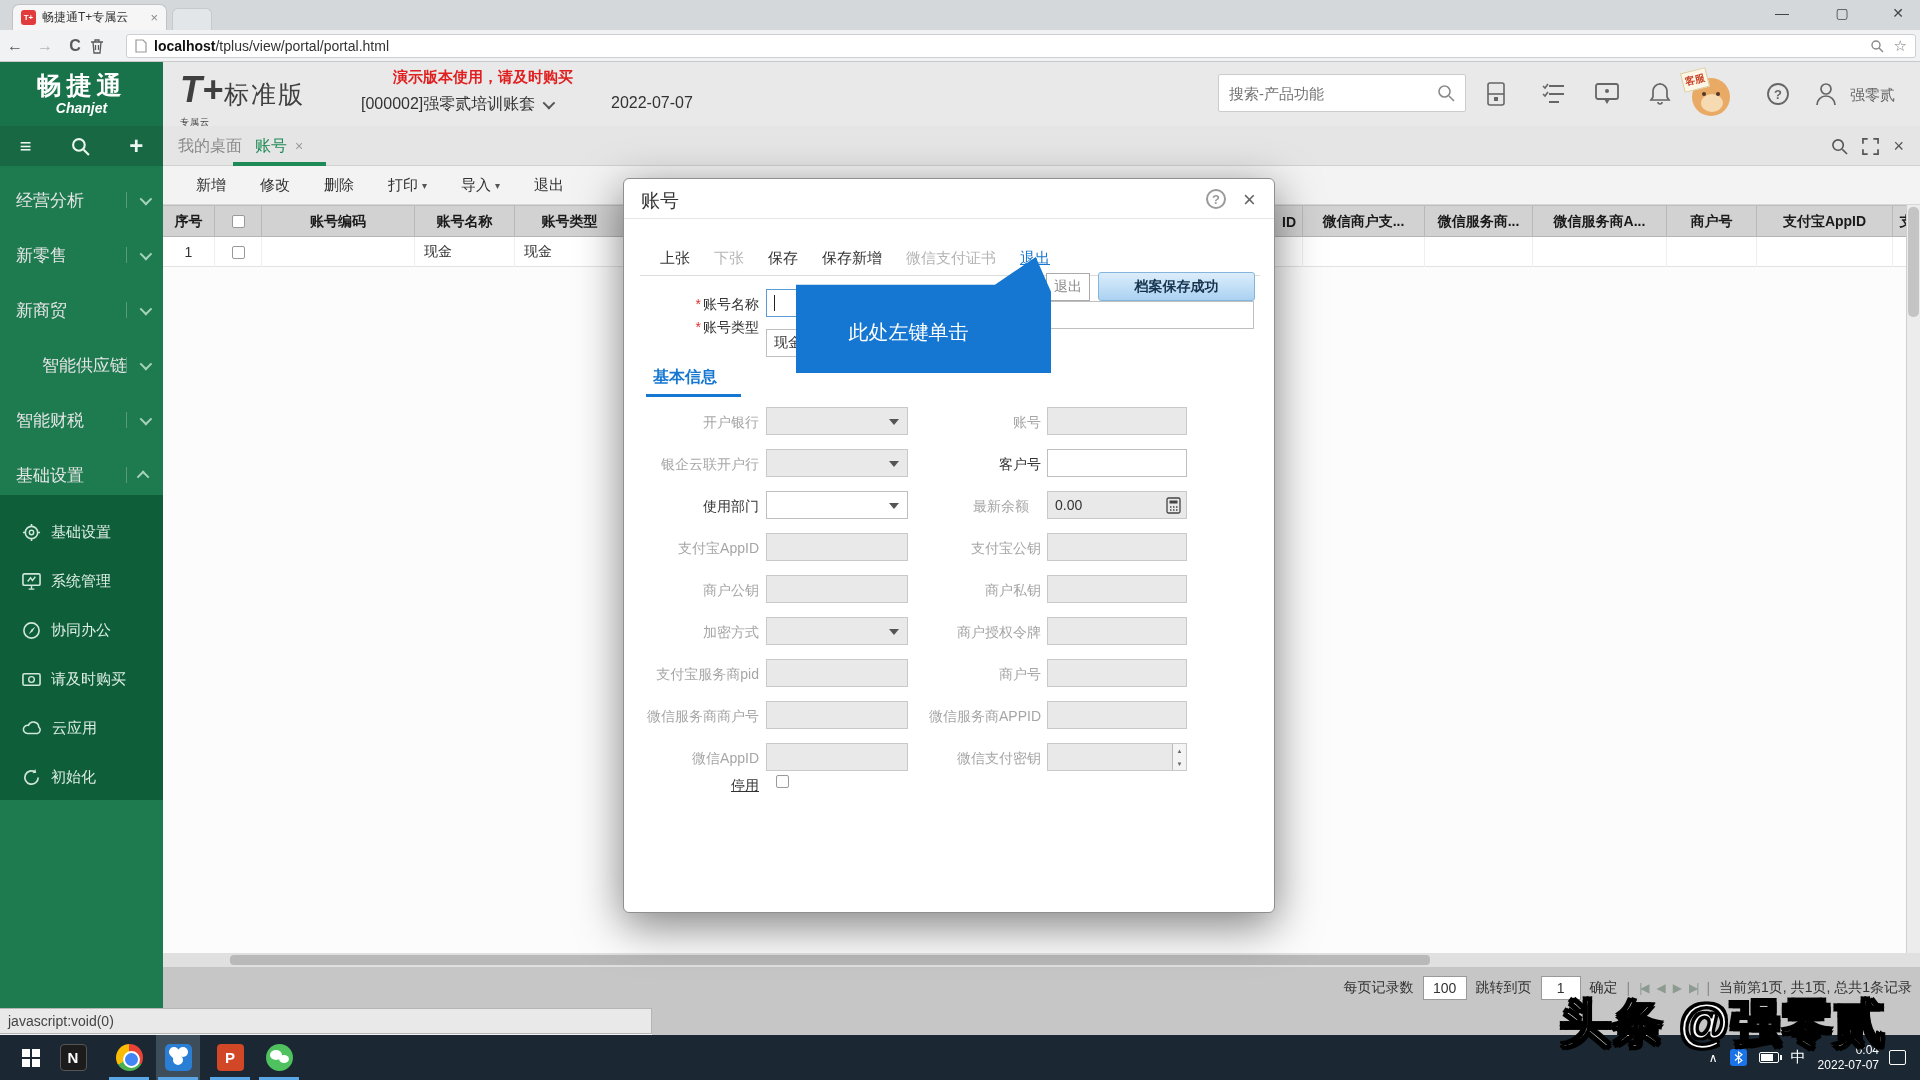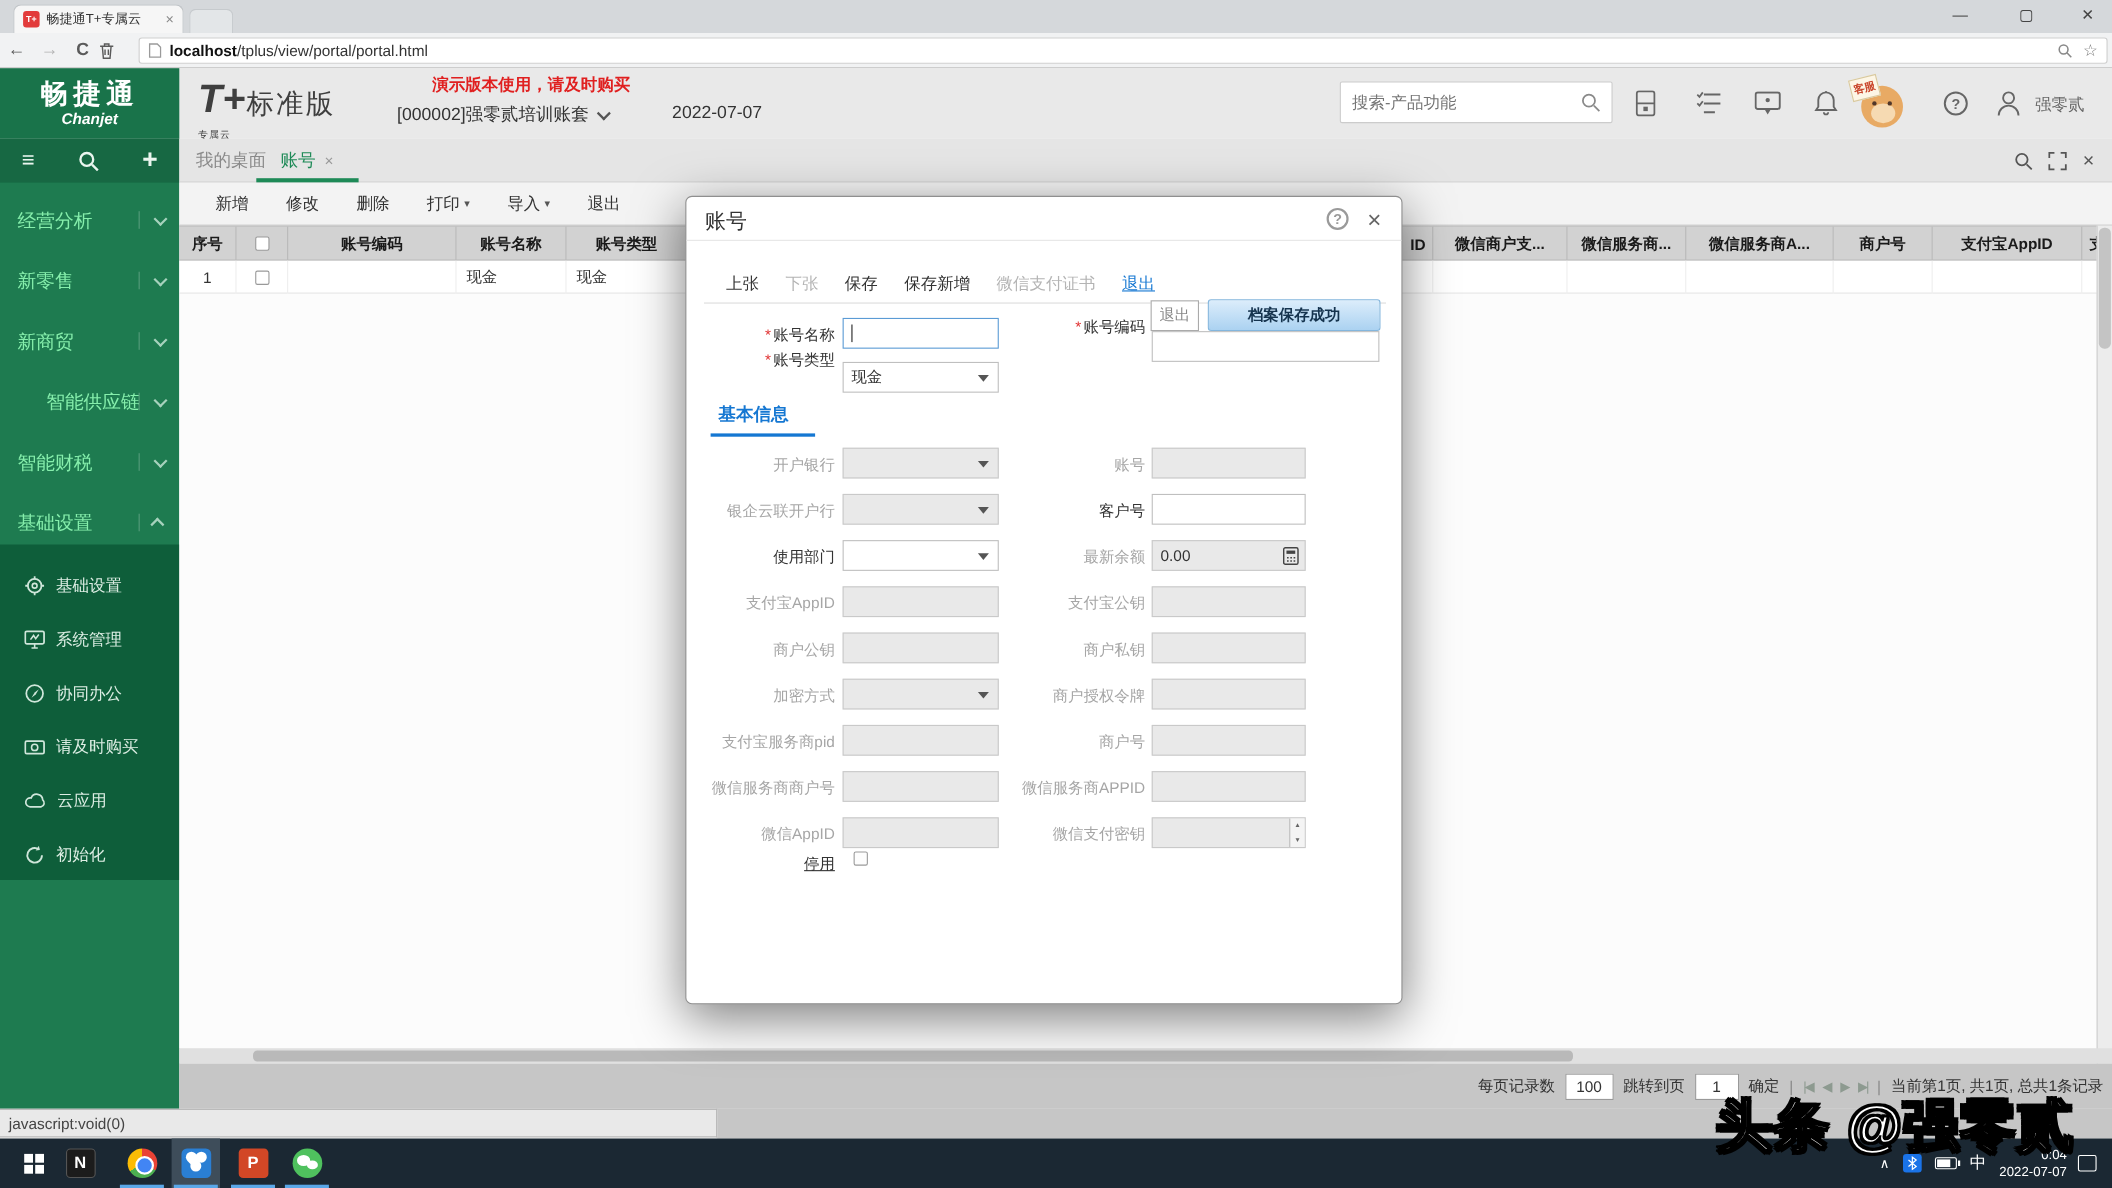--- a/index.html
+++ b/index.html
@@ -42,21 +42,21 @@
   .monkey { position:absolute; left:1682px; top:8px; width:50px; height:48px; }
   .monkey .face { position:absolute; left:10px; top:8px; width:38px; height:38px; background:#e8aa64; border-radius:50%; }
   .monkey .muz { position:absolute; left:19px; top:24px; width:22px; height:18px; background:#f6dab2; border-radius:50%; }
   .monkey .eye { position:absolute; width:4px; height:4px; background:#50372a; border-radius:50%; top:22px; }
   .monkey .tag { position:absolute; left:0; top:0; width:26px; height:20px; background:#fdf6e6; border:1px solid #d8c9a0; transform:rotate(-14deg); font-size:10px; color:#c9452b; font-weight:bold; display:flex; align-items:center; justify-content:center; }
   .uname { left:1850px; top:24px; font-size:15px; color:#666; }
 
   
   .sidebar { left:0; top:126px; width:163px; height:882px; background:#1e7b50; }
   .sb-iconbar { position:absolute; left:0; top:0; width:163px; height:40px; background:#176843; display:flex; align-items:center; justify-content:space-around; color:#eaf6ef; }
-  .sb-item { position:absolute; left:0; width:163px; height:34px; color:#86efac; font-size:17px; display:flex; align-items:center; padding-left:16px; }
+  .sb-item { position:absolute; left:0; width:163px; height:34px; color:#e5e5e5; font-size:17px; display:flex; align-items:center; padding-left:16px; }
   .sb-item .chev { position:absolute; right:14px; opacity:.85; }
   .chev-d, .chev-u { width:9px; height:9px; border-right:2px solid #bfe2d0; border-bottom:2px solid #bfe2d0; display:inline-block; }
   .chev-d { transform:rotate(45deg) translateY(-2px); }
   .chev-u { transform:rotate(-135deg) translateY(-2px); }
   .sb-sep { position:absolute; right:36px; width:1px; height:16px; background:rgba(255,255,255,.25); }
   .sb-sub { position:absolute; left:0; top:369px; width:163px; height:305px; background:#0e5e3a; }
   .sb-subitem { position:absolute; left:0; width:163px; height:34px; display:flex; align-items:center; gap:10px; padding-left:22px; color:#ddeee4; font-size:15px; }
 
   
   .tabrow { left:163px; top:126px; width:1757px; height:40px; background:#e5e5e5; border-bottom:1px solid #d0d0d0; }
@@ -559,21 +559,21 @@
         <div class="m-label dim" style="left: 0px; top: 277px; width: 135px;">银企云联开户行</div>
         <div class="fld dis" style="left: 142px; top: 270px; width: 142px;">
           <span class="chv"></span>
         </div>
         <div class="m-label" style="left: 255px; top: 277px; width: 162px; color: rgb(51, 51, 51);">客户号</div>
         <div class="fld" style="left: 423px; top: 270px; width: 140px;"></div>
         <div class="m-label" style="left: 0px; top: 319px; width: 135px; color: rgb(51, 51, 51);">使用部门</div>
         <div class="fld" style="left: 142px; top: 312px; width: 142px;">
           <span class="chv"></span>
         </div>
-        <div class="m-label dim" style="left: 255px; top: 319px; width: 162px; font-family: Liberation Mono, monospace;">最新余额</div>
+        <div class="m-label dim" style="left: 243px; top: 319px; width: 162px; font-family: Liberation Mono, monospace;">最新余额</div>
         <div class="fld dis" style="left: 423px; top: 312px; width: 140px;">
           <span>0.00</span>
           <span style="position: absolute; right: 5px; top: 5px;">
             <svg class="ic" width="15" height="17" viewBox="0 0 15 17">
               <rect x="1" y="1" width="13" height="15" rx="1.5" stroke="#444" fill="none" stroke-width="1.3"></rect>
               <rect x="3.5" y="3.5" width="8" height="3" fill="#444"></rect>
               <path d="M4 10h1.5M7 10h1.5M10 10h1.5M4 13h1.5M7 13h1.5M10 13h1.5" stroke="#444" stroke-width="1.4"></path>
             </svg>
           </span>
         </div>
@@ -606,15 +606,18 @@
           <span class="spin">
             <span>▲</span>
             <span>▼</span>
           </span>
         </div>
       </div>
 
     <div class="m-label" style="left:0;top:598px;width:135px;color:#333;text-decoration:underline;">停用</div>
     <div class="abs" style="left:152px;top:595px;"><span class="m-check"></span></div>
 
+    <div class="callout">
+      <span>此处左键单击</span>
+    </div>
   </div>
 
 </div>
 
 </body></html>

